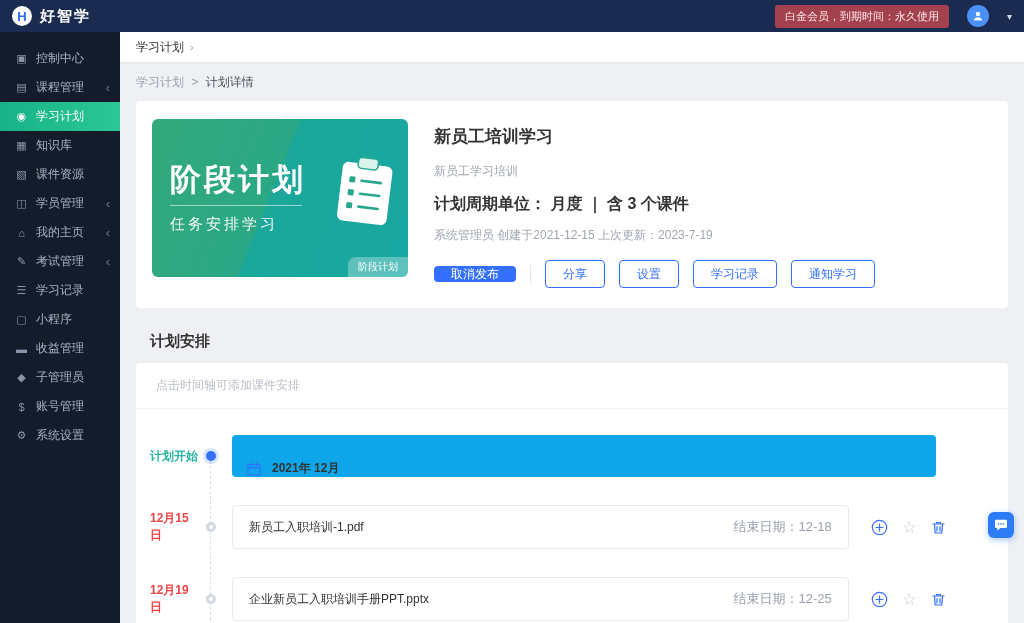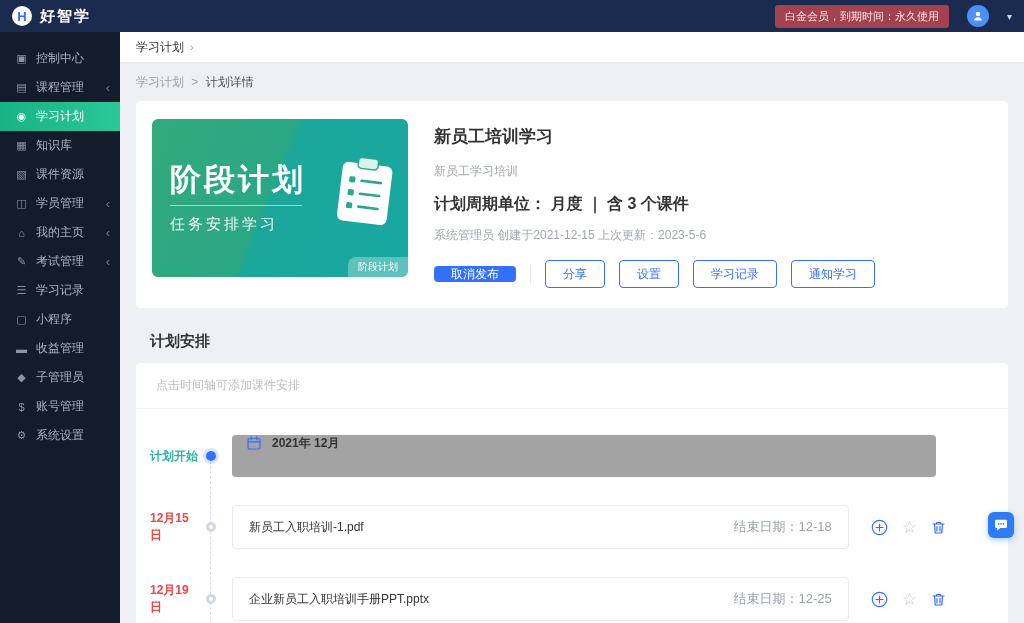--- a/index.html
+++ b/index.html
@@ -94,22 +94,22 @@
   .timeline { position:relative; padding:26px 24px 40px 8px; }
   .tl-line { position:absolute; left:74px; top:52px; height:430px; border-left:1px dashed #d9dde4; }
   .tl-row { display:flex; align-items:center; margin-bottom:28px; position:relative; }
   .tl-label { width:56px; font-size:12px; color:#ef4444; font-weight:bold; flex:none; text-align:left; padding-left:6px; }
   .tl-label.start { color:#2ab5a0; }
   .tl-dot { border-radius:50%; margin-left:6px; flex:none; position:relative; z-index:1; }
   .tl-dot.start { width:10px; height:10px; background:#3370ff; box-shadow:0 0 0 3px rgba(51,112,255,.18); }
   .tl-dot.normal { width:10px; height:10px; background:#fff; border:3px solid #d3d8e0; }
   .tl-content { flex:1; margin-left:16px; display:flex; align-items:center; }
   .period-bar {
-    flex:1; height:42px; background:#a3a3a3; border-radius:4px;
-    display:flex; align-items:flex-start; padding:0 14px; margin-right:48px; cursor:pointer;
+    flex:1; height:42px; background:#0ea5e9; border-radius:4px;
+    display:flex; align-items:flex-end; padding:0 14px; margin-right:48px; cursor:pointer;
   }
   .period-text { font-size:12px; color:#333; margin-left:10px; font-weight:bold; }
   .file-box {
     flex:1; height:44px; border:1px solid #e7eaee; border-radius:4px; background:#fff;
     display:flex; align-items:center; padding:0 16px; cursor:pointer;
   }
   .file-name { font-size:12px; color:#333; }
   .file-end { margin-left:auto; font-size:13px; color:#9aa1ad; }
   .row-icons { display:flex; align-items:center; gap:14px; margin:0 38px 0 22px; flex:none; }
   .row-icons span { cursor:pointer; display:flex; align-items:center; }
@@ -233,21 +233,21 @@
         <rect x="14" y="49" width="6" height="6" rx="1.2" fill="#2aa88f"></rect>
         <rect x="25" y="51" width="22" height="2.6" rx="1.3" fill="#2aa88f"></rect>
       </svg>
       <div class="cover-tag">阶段计划</div>
     </div>
 
     <div class="plan-info">
       <div class="plan-title">新员工培训学习</div>
       <div class="plan-sub">新员工学习培训</div>
       <div class="plan-meta">计划周期单位： 月度 ｜ 含 3 个课件</div>
-      <div class="plan-created">系统管理员 创建于2021-12-15 上次更新：2023-5-6</div>
+      <div class="plan-created">系统管理员 创建于2021-12-15 上次更新：2023-7-19</div>
       <div class="plan-actions">
         <button class="btn-primary">取消发布</button>
         <div class="action-divider"></div>
         <button class="btn-outline">分享</button>
         <button class="btn-outline">设置</button>
         <button class="btn-outline">学习记录</button>
         <button class="btn-outline">通知学习</button>
       </div>
     </div>
   </div>

